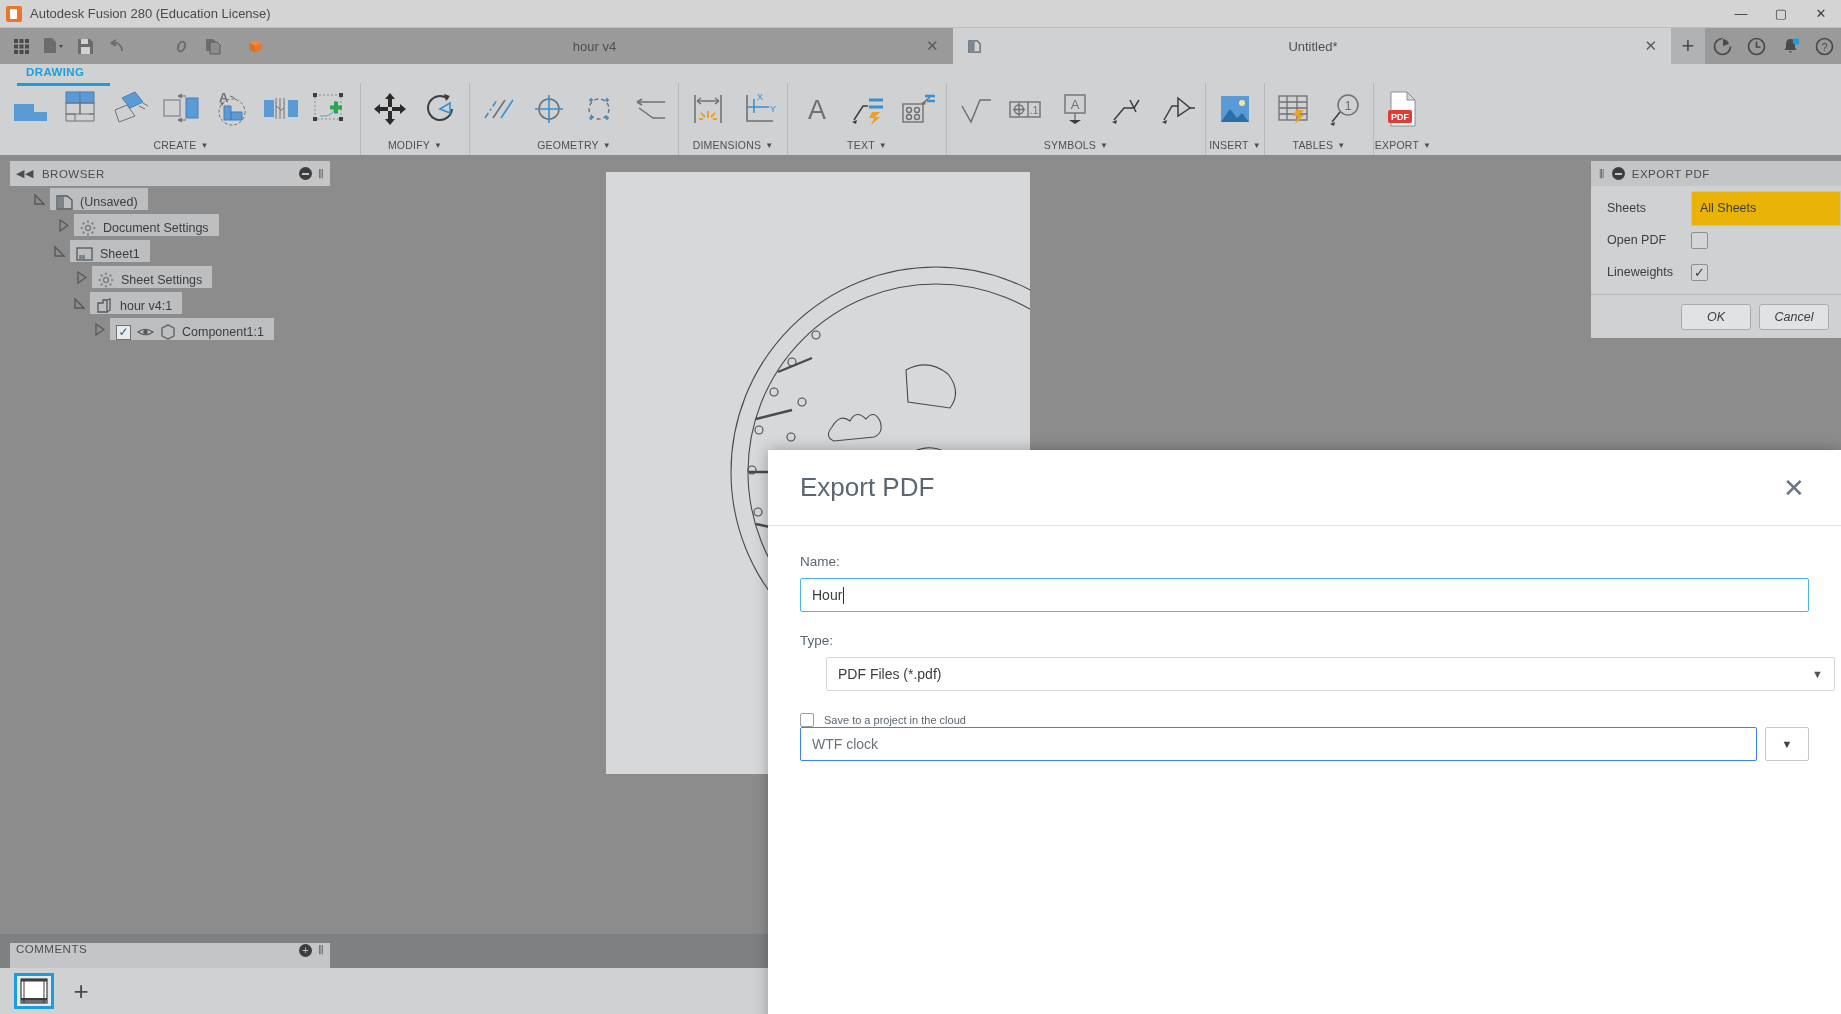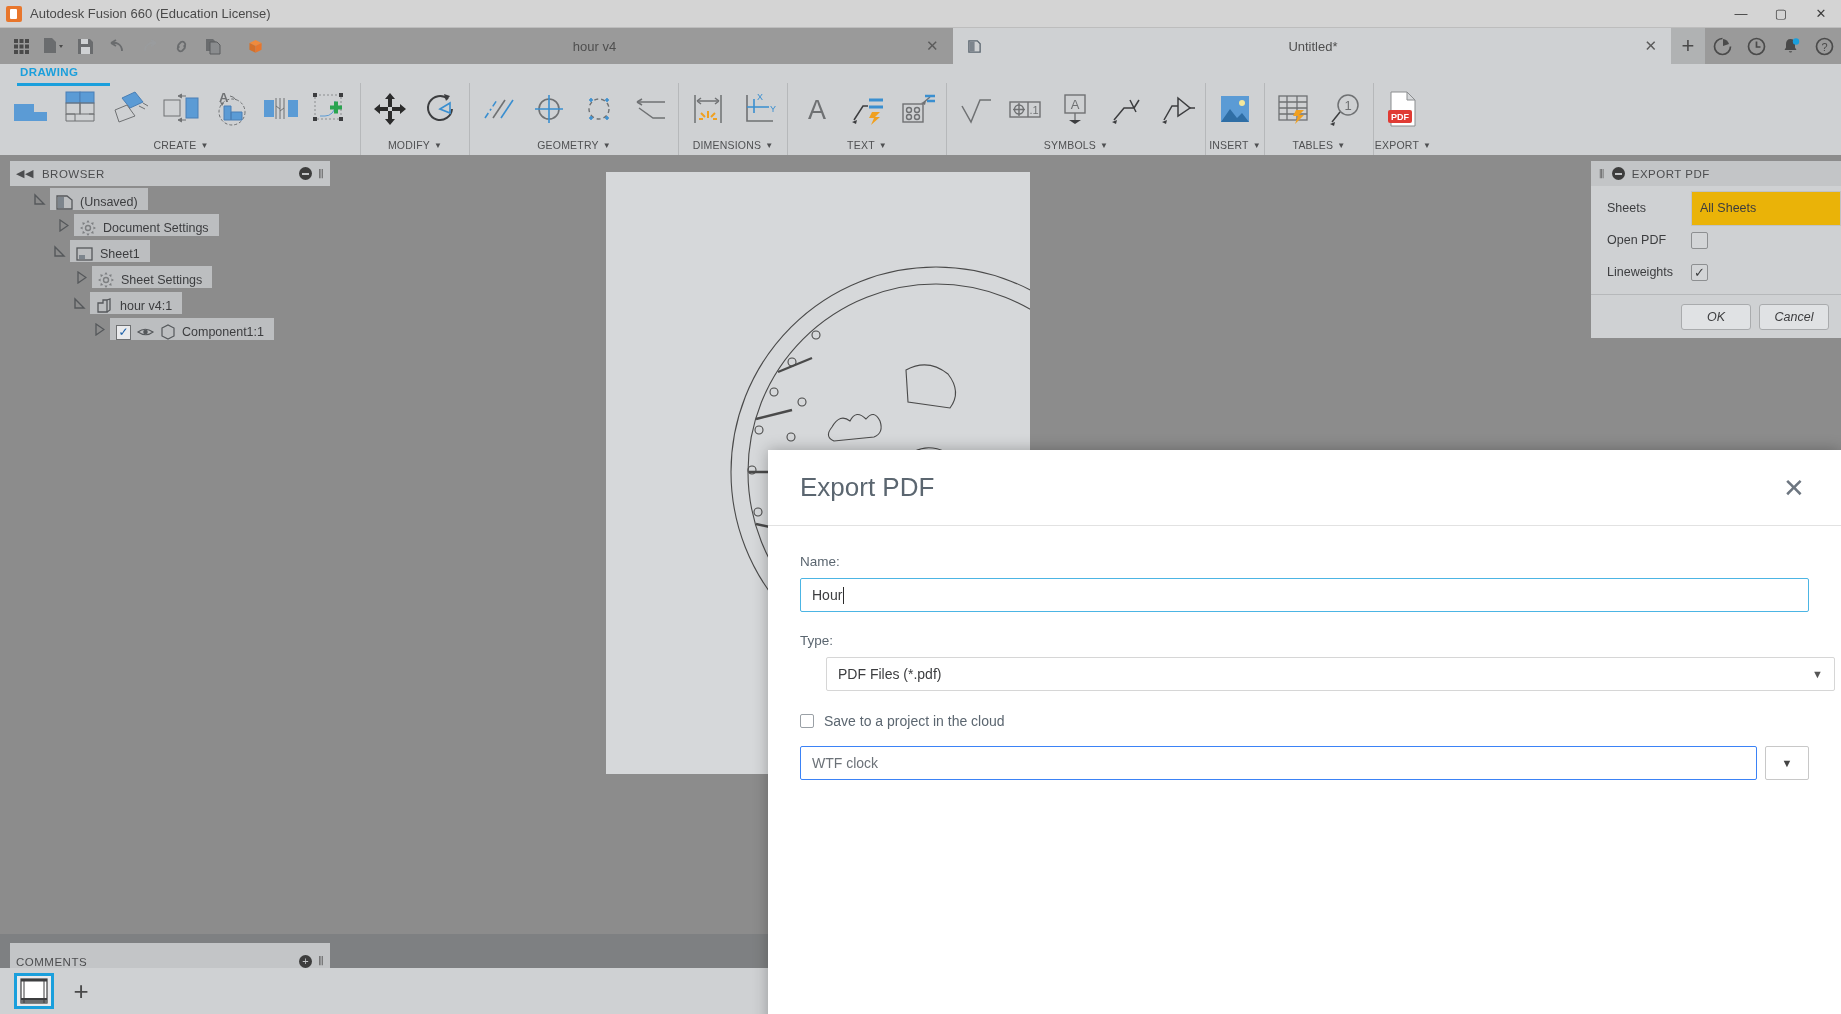--- a/index.html
+++ b/index.html
@@ -62,21 +62,21 @@
     width: 34px; display: flex; align-items: center;
     justify-content: center; font-size: 22px; color: #4a4a4a;
     background: #b0b2b3;
   }
   .hdr-icon {
     width: 34px; display: flex; align-items: center;
     justify-content: center; color: #4a4a4a; position: relative;
   }
   
   #ribbon { background: #cfd1d3; height: 91px; position: relative; }
-  #ribbon-tabs { display: flex; height: 19px; padding-left: 6px; }
+  #ribbon-tabs { display: flex; height: 19px; padding-left: 12px; }
   #ribbon-tab-drawing {
     font-size: 11.5px; font-weight: bold; color: #1a9fdc;
     letter-spacing: .4px; padding: 0 14px; line-height: 17px;
   }
   #drawing-underline {
     position: absolute; left: 17px; top: 19px;
     width: 93px; height: 3px; background: #1a9fdc;
   }
   #ribbon-body {
     display: flex; align-items: flex-end; height: 72px;
@@ -136,21 +136,21 @@
     width: 424px; height: 602px; background: #d6d8da;
   }
   #canvas-strip {
     position: absolute; left: 0; right: 0; bottom: 46px;
     height: 34px; background: #7e8082;
   }
   
   #comments {
     position: absolute; left: 10px; bottom: 46px; width: 320px;
     height: 25px; background: #c3c5c7; display: flex;
-    align-items: flex-end; padding: 0 6px; font-size: 11.5px;
+    align-items: flex-start; padding: 0 6px; font-size: 11.5px;
     color: #4c4d4f; letter-spacing: .5px;
   }
   #comments .hdr-right { margin-left: auto; display: flex; align-items: center; gap: 6px; }
   .plus-dot {
     width: 13px; height: 13px; border-radius: 50%;
     background: #3d3d3d; color: #c3c5c7; font-size: 11px;
     display: inline-flex; align-items: center; justify-content: center;
     line-height: 1;
   }
   #statusbar {
@@ -239,41 +239,41 @@
     margin-bottom: 22px; background: #fff; margin-left: 26px;
   }
   #type-select .chev { margin-left: auto; font-size: 11px; color: #555; }
   .mcb {
     width: 14px; height: 14px; border: 1px solid #9aa0a6;
     border-radius: 2px; background: #fff; flex: none;
     display: inline-flex; align-items: center; justify-content: center;
   }
   #cloud-row {
     display: flex; align-items: center; gap: 10px;
-    font-size: 14px; color: #5b6670; margin-bottom: 17px;
+    font-size: 11px; color: #5b6670; 
   }
   #project-row { display: flex; gap: 8px; }
   #project-input {
     flex: 1; height: 34px; border: 1px solid #3b82f6;
     border-radius: 2px; padding: 0 11px; font-size: 14px;
     color: #6c7278; display: flex; align-items: center; background: #fff;
   }
   #project-dropdown {
     width: 44px; height: 34px; border: 1px solid #c8c8c8;
     border-radius: 2px; background: #fff;
     display: flex; align-items: center; justify-content: center;
     font-size: 11px; color: #444;
   }
 </style>
 </head>
 <body>
 
 <div id="titlebar">
   <div id="app-logo"></div>
-  <div id="app-title">Autodesk Fusion 660 (Education License)</div>
+  <div id="app-title">Autodesk Fusion 280 (Education License)</div>
   <div id="win-btns">
     <div class="win-btn">—</div>
     <div class="win-btn">▢</div>
     <div class="win-btn">✕</div>
   </div>
 </div>
 
 <div id="tabstrip">
   <div id="qat">
     <div class="qat-btn">

